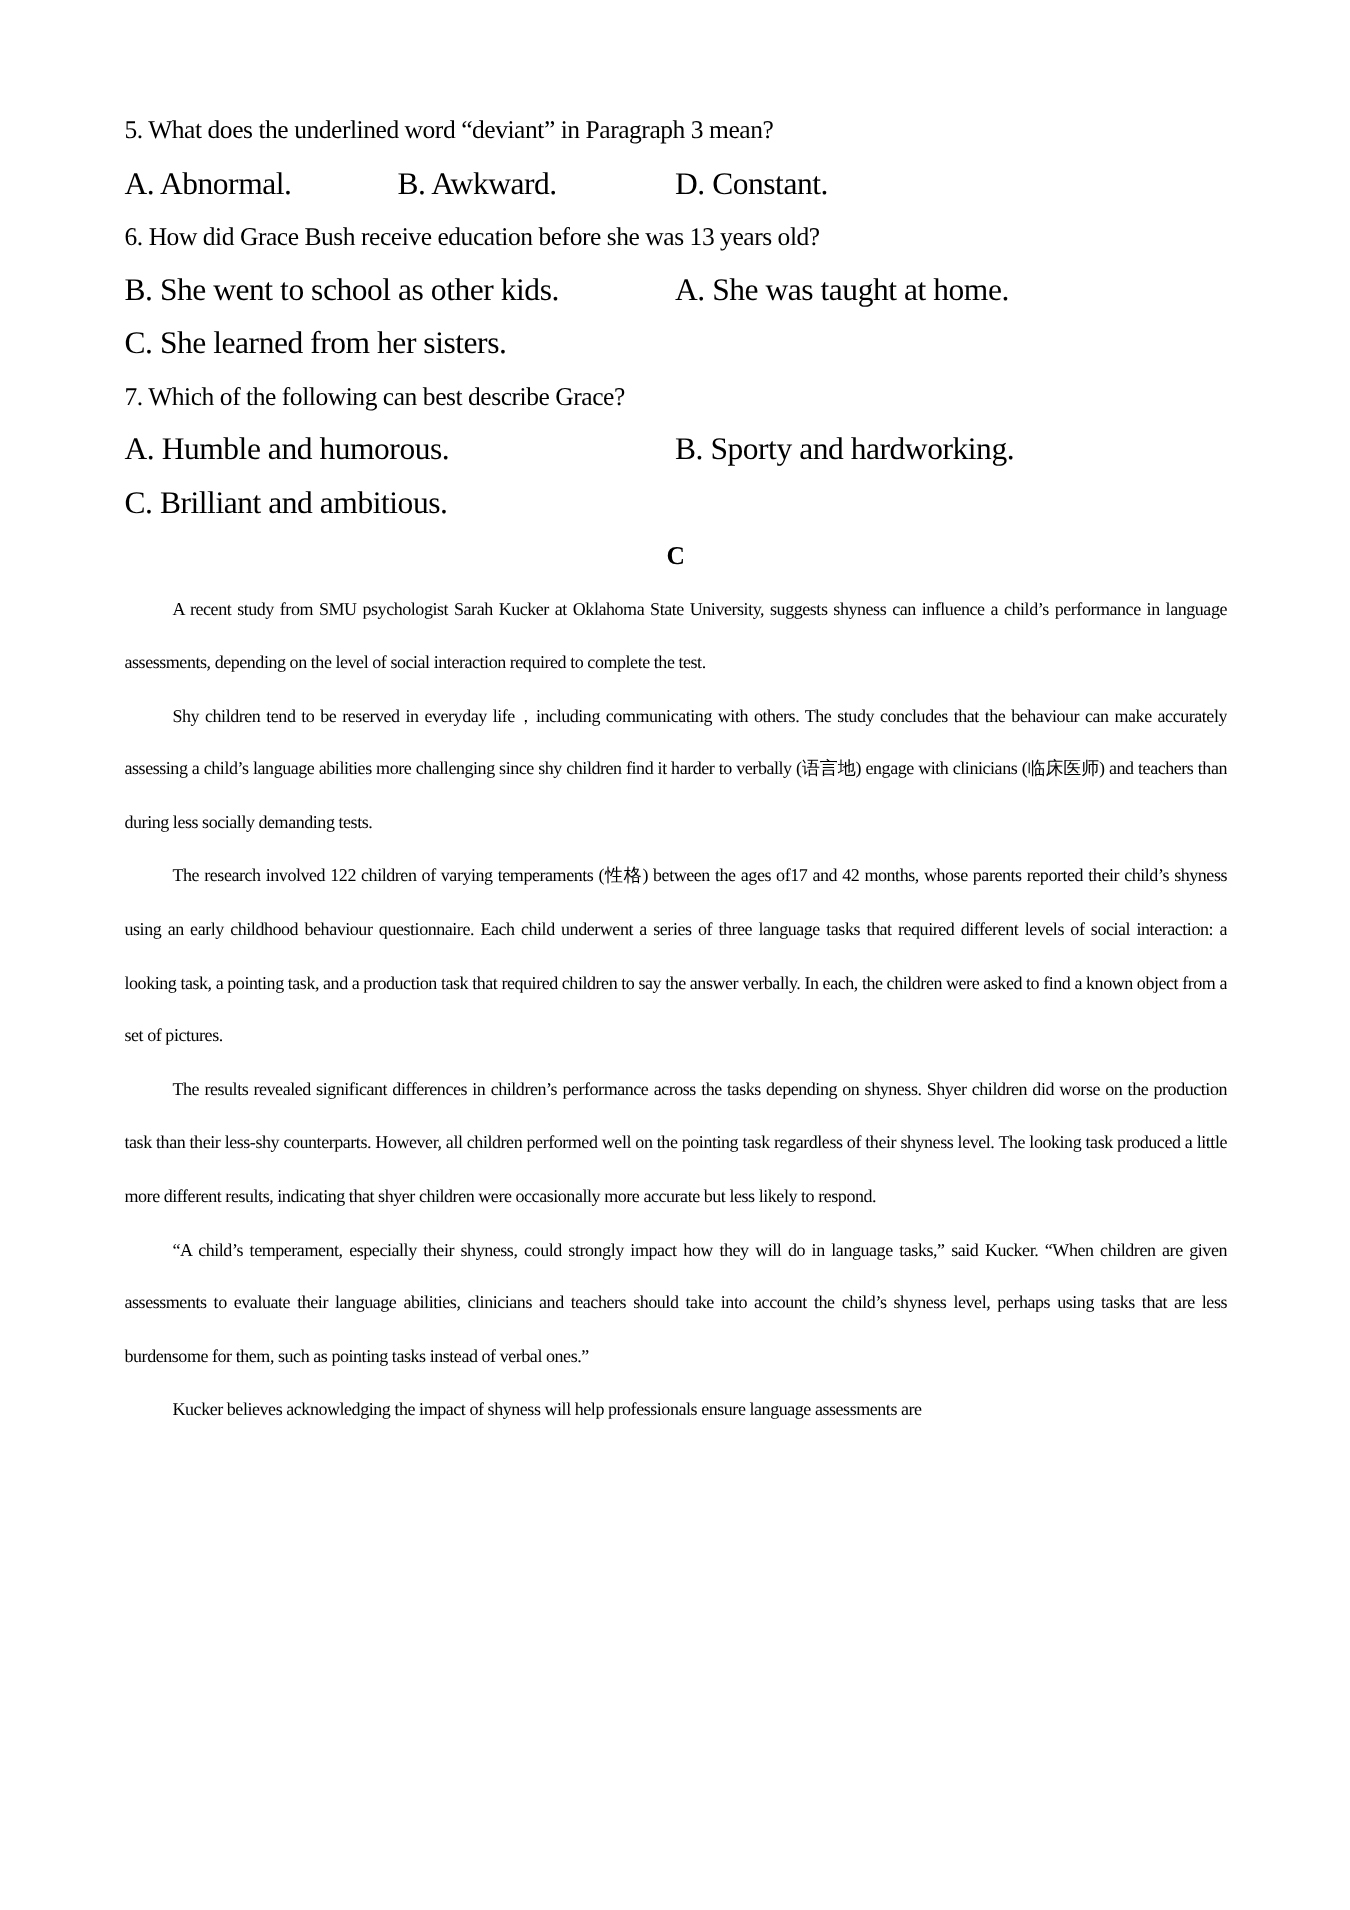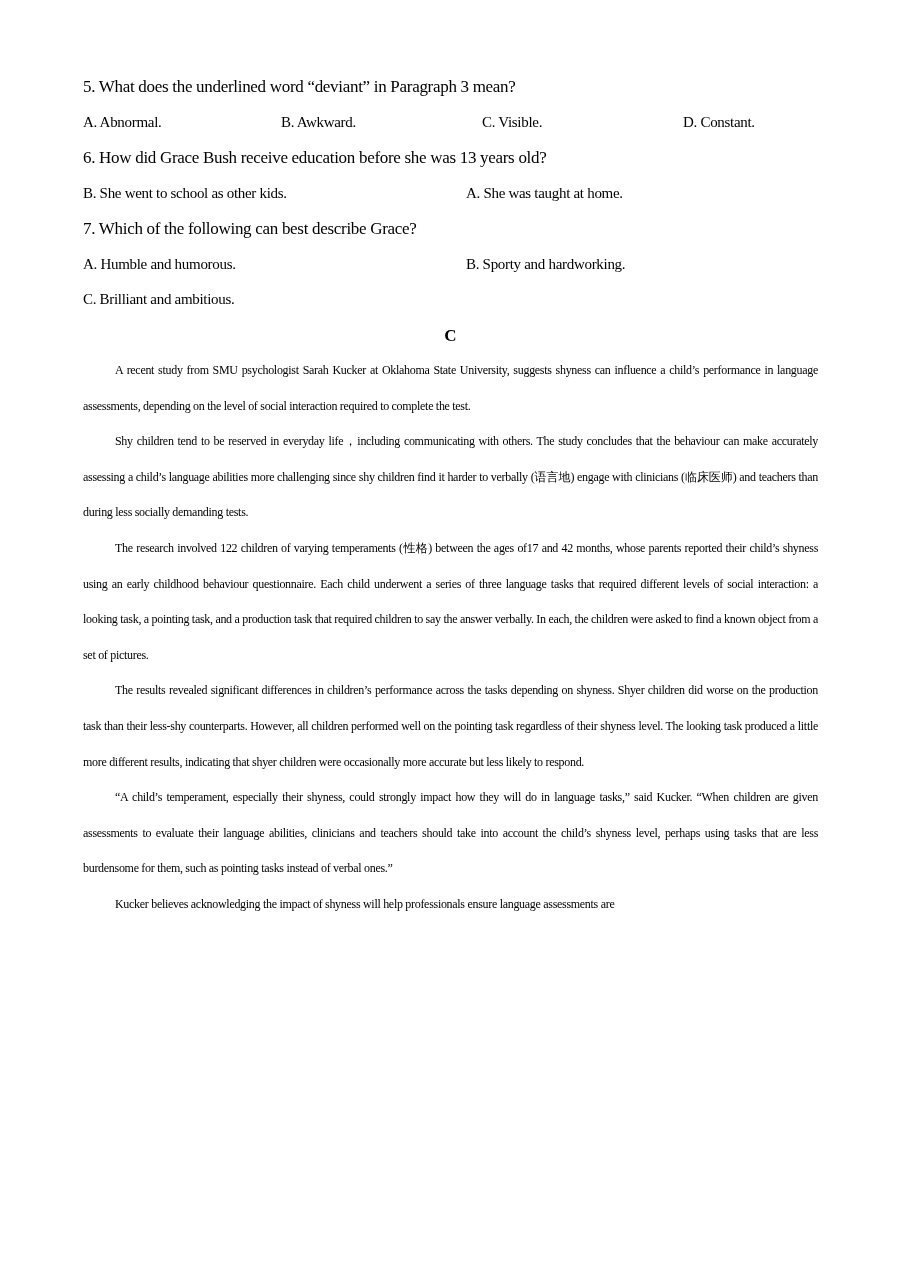--- a/index.html
+++ b/index.html
@@ -23,24 +23,23 @@
   }
   .q-text {
     margin: 0;
     font-size: 17px;
     line-height: 35.5px;
     letter-spacing: -0.3px;
     white-space: nowrap;
   }
   .opt-row {
     display: grid;
-    font-size: 15px;
+    font-size: 21px;
     line-height: 35.5px;
     letter-spacing: -0.3px;
-    gap: 16px;
   }
   .opt-row.four {
     grid-template-columns: 182px 185px 185px auto;
   }
   .opt-row.two {
     grid-template-columns: 367px auto;
   }
   .opt {
     white-space: nowrap;
   }
@@ -70,32 +69,32 @@
 
 <div class="page">
 
   <section>
 
     <div>
       <p class="q-text">5. What does the underlined word “deviant” in Paragraph 3 mean?</p>
       <div class="opt-row four">
         <span class="opt">A. Abnormal.</span>
         <span class="opt">B. Awkward.</span>
-        <span class="opt">C. Visible.</span>
         <span class="opt">D. Constant.</span>
       </div>
     </div>
 
     <div>
       <p class="q-text">6. How did Grace Bush receive education before she was 13 years old?</p>
       <div class="opt-row two">
         <span class="opt">B. She went to school as other kids.</span>
         <span class="opt">A. She was taught at home.</span>
       </div>
       <div class="opt-row two">
+        <span class="opt">C. She learned from her sisters.</span>
       </div>
     </div>
 
     <div>
       <p class="q-text">7. Which of the following can best describe Grace?</p>
       <div class="opt-row two">
         <span class="opt">A. Humble and humorous.</span>
         <span class="opt">B. Sporty and hardworking.</span>
       </div>
       <div class="opt-row two">

